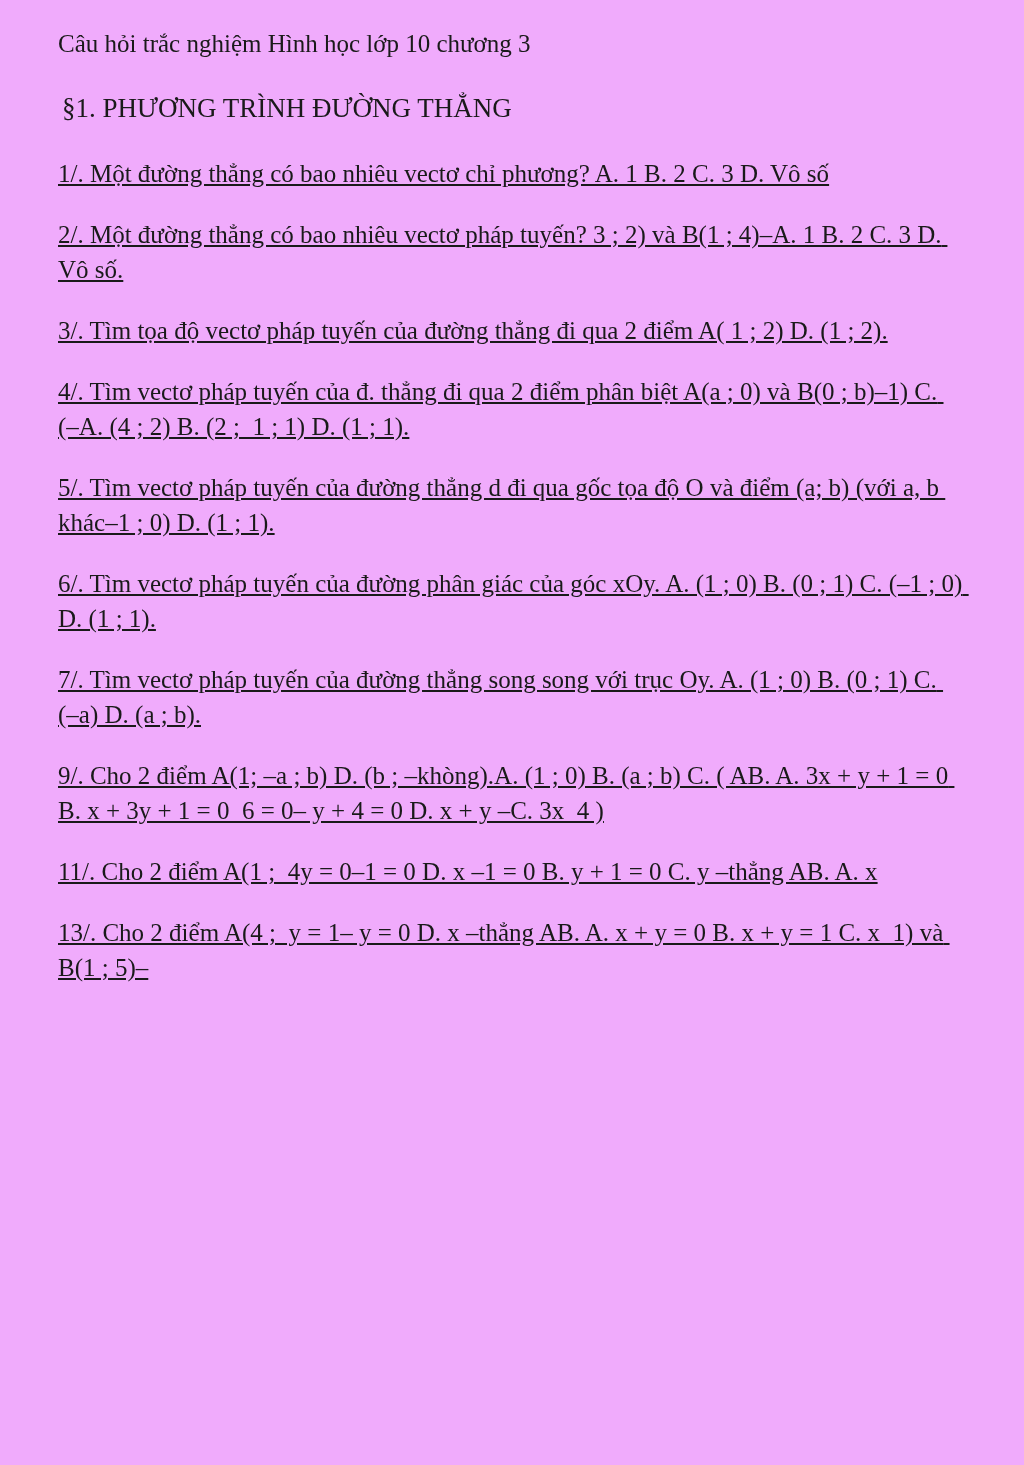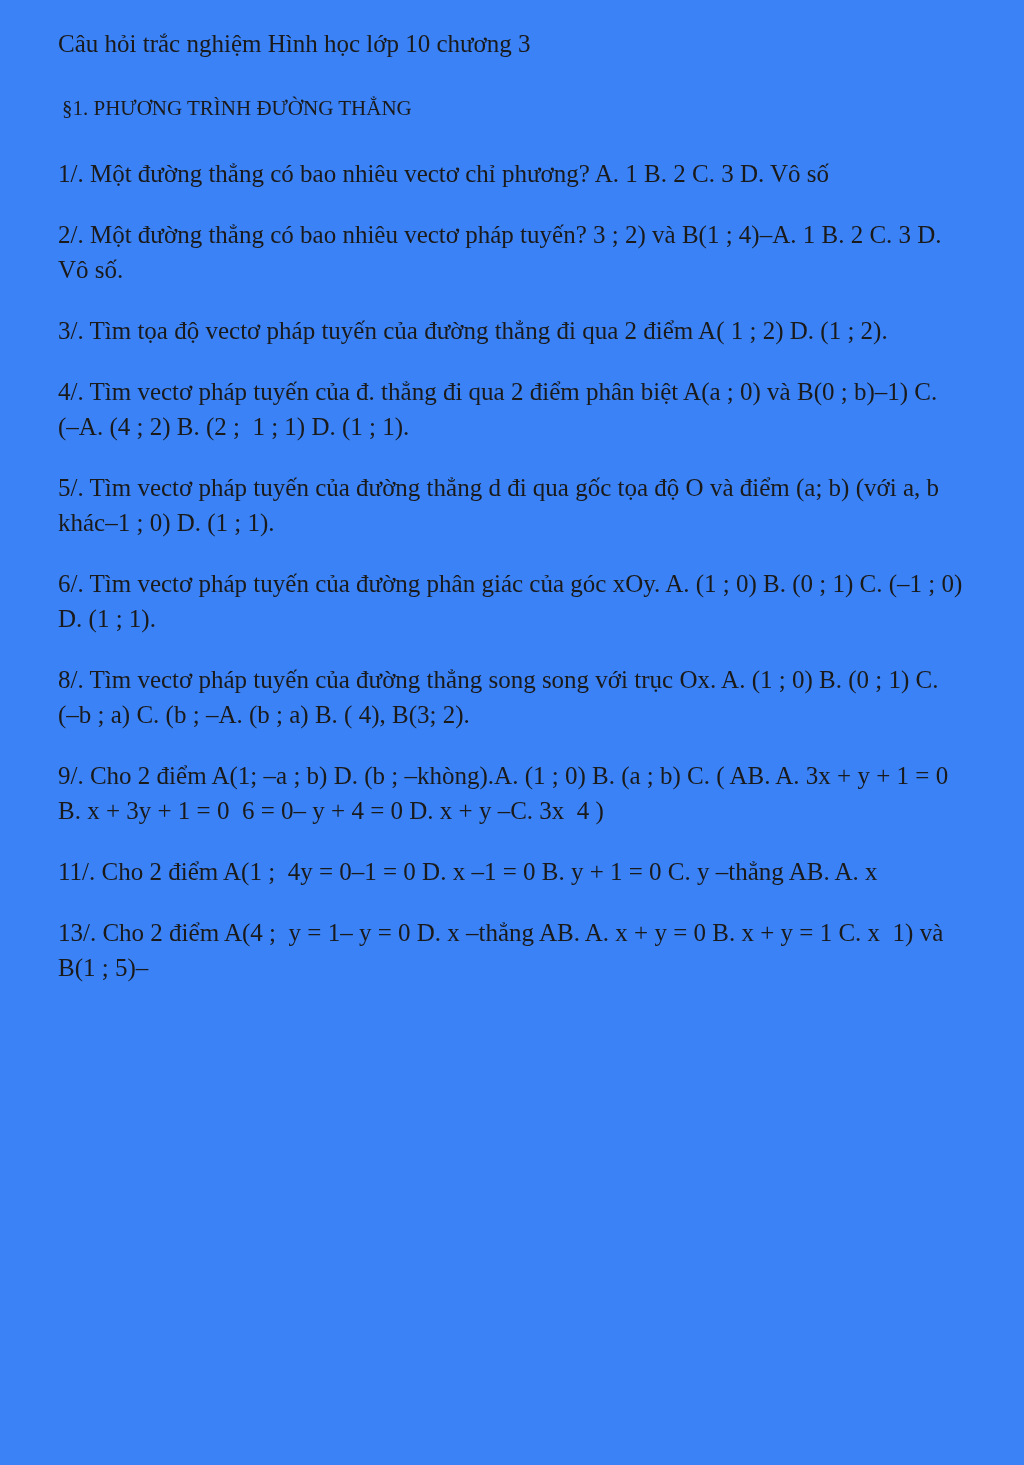--- a/index.html
+++ b/index.html
@@ -11,55 +11,56 @@
     width: 1024px;
     min-height: 1465px;
     font-family: "Liberation Serif", "DejaVu Serif", serif;
     color: #1a1a1a;
   }
   .page {
     box-sizing: border-box;
     width: 1024px;
     min-height: 1465px;
     padding: 26px 58px 40px 58px;
-    background: #3b82f6;
+    background: #f0abfc;
   }
   .doc-title {
     font-size: 25px;
     font-weight: normal;
     margin: 0 0 30px 0;
     line-height: 35px;
     white-space: pre-wrap;
   }
   .section-heading {
-    font-size: 21px;
+    font-size: 27px;
     font-weight: normal;
     margin: 0 0 30px 0;
     padding-left: 4px;
     line-height: 35px;
     white-space: pre-wrap;
   }
   .para {
     font-size: 25px;
     margin: 0 0 26px 0;
     line-height: 35px;
     max-width: 905px;
     white-space: pre-wrap;
+    text-decoration: underline;
   }
 </style>
 </head>
 <body>
 
 <div class="page">
   <p class="doc-title">Câu hỏi trắc nghiệm Hình học lớp 10 chương 3</p>
   <p class="section-heading">§1. PHƯƠNG TRÌNH ĐƯỜNG THẲNG</p>
 
   <p class="para">1/. Một đường thẳng có bao nhiêu vectơ chỉ phương? A. 1 B. 2 C. 3 D. Vô số</p>
   <p class="para">2/. Một đường thẳng có bao nhiêu vectơ pháp tuyến? 3 ; 2) và B(1 ; 4)–A. 1 B. 2 C. 3 D. Vô số.</p>
   <p class="para">3/. Tìm tọa độ vectơ pháp tuyến của đường thẳng đi qua 2 điểm A( 1 ; 2) D. (1 ; 2).</p>
   <p class="para">4/. Tìm vectơ pháp tuyến của đ. thẳng đi qua 2 điểm phân biệt A(a ; 0) và B(0 ; b)–1) C. (–A. (4 ; 2) B. (2 ;  1 ; 1) D. (1 ; 1).</p>
   <p class="para">5/. Tìm vectơ pháp tuyến của đường thẳng d đi qua gốc tọa độ O và điểm (a; b) (với a, b khác–1 ; 0) D. (1 ; 1).</p>
   <p class="para">6/. Tìm vectơ pháp tuyến của đường phân giác của góc xOy. A. (1 ; 0) B. (0 ; 1) C. (–1 ; 0) D. (1 ; 1).</p>
-  <p class="para">8/. Tìm vectơ pháp tuyến của đường thẳng song song với trục Ox. A. (1 ; 0) B. (0 ; 1) C. (–b ; a) C. (b ; –A. (b ; a) B. ( 4), B(3; 2).</p>
+  <p class="para">7/. Tìm vectơ pháp tuyến của đường thẳng song song với trục Oy. A. (1 ; 0) B. (0 ; 1) C. (–a) D. (a ; b).</p>
   <p class="para">9/. Cho 2 điểm A(1; –a ; b) D. (b ; –khòng).A. (1 ; 0) B. (a ; b) C. ( AB. A. 3x + y + 1 = 0 B. x + 3y + 1 = 0  6 = 0– y + 4 = 0 D. x + y –C. 3x  4 )</p>
   <p class="para">11/. Cho 2 điểm A(1 ;  4y = 0–1 = 0 D. x –1 = 0 B. y + 1 = 0 C. y –thẳng AB. A. x</p>
   <p class="para">13/. Cho 2 điểm A(4 ;  y = 1– y = 0 D. x –thẳng AB. A. x + y = 0 B. x + y = 1 C. x  1) và B(1 ; 5)–</p>
 </div>
 
 </body></html>

